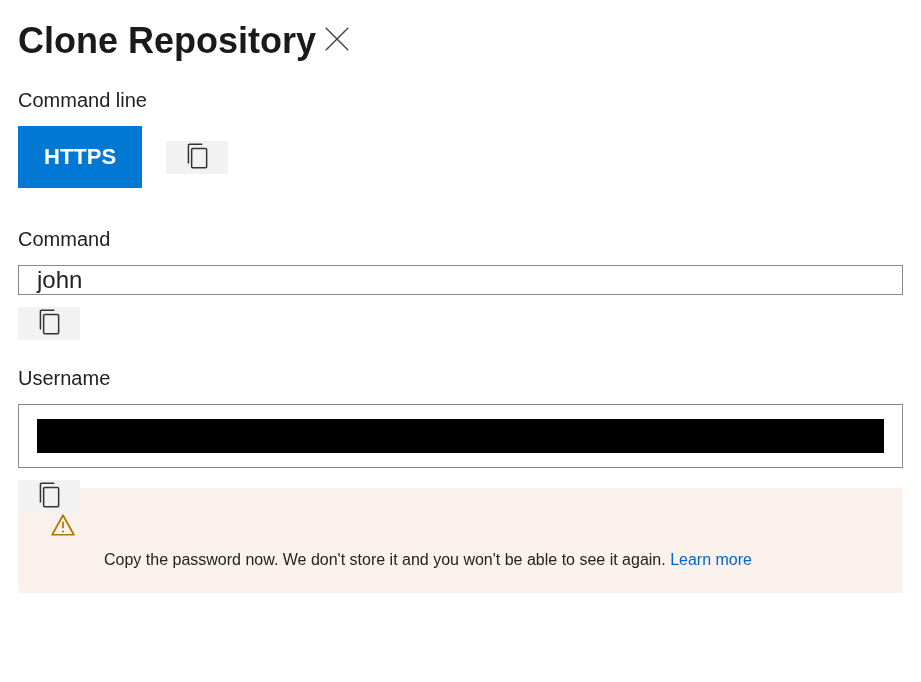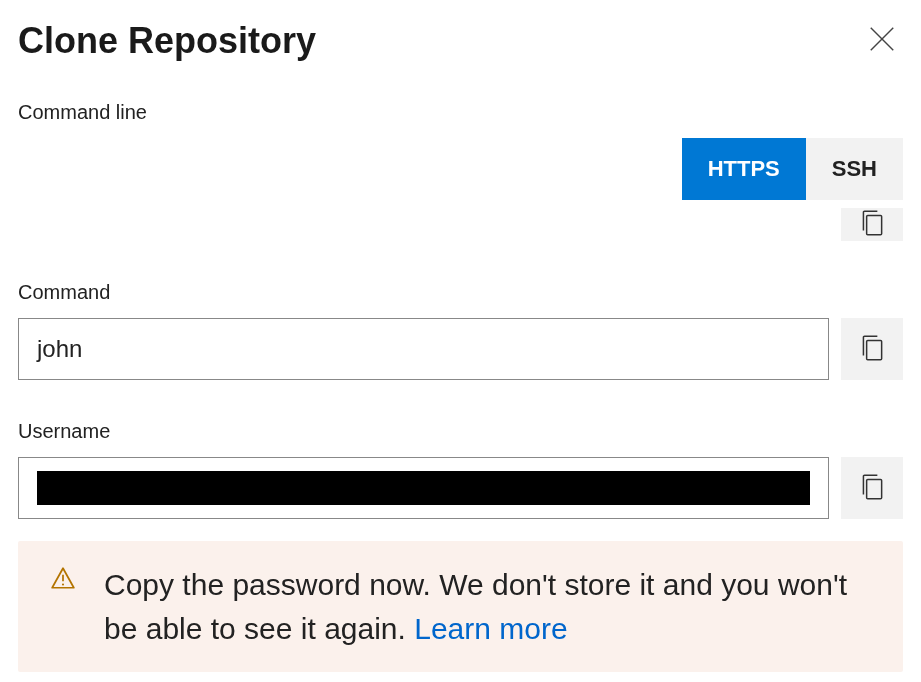--- a/index.html
+++ b/index.html
@@ -10,23 +10,22 @@
     body {
       font-family: "Segoe UI", -apple-system, BlinkMacSystemFont, sans-serif;
       background: #ffffff;
       width: 921px;
       height: 682px;
       padding: 18px;
       color: #222;
     }
     .header {
       display: flex;
-      justify-content: space-between;
-      align-items: center;
-      margin-bottom: 38px;
+      align-items: center;
+      margin-bottom: 26px;
     }
     .dialog-title {
       font-size: 36px;
       font-weight: 600;
       color: #1a1a1a;
     }
     .close-btn {
       background: none;
       border: none;
       cursor: pointer;
@@ -42,24 +41,23 @@
       stroke-width: 1.2;
     }
     .section-label {
       font-size: 20px;
       color: #222;
       font-weight: 400;
       margin-bottom: 14px;
     }
     .cmdline-row {
       display: flex;
-      gap: 8px;
+      gap: 24px;
       margin-bottom: 40px;
-      align-items: flex-end;
-      flex-direction: column;
+      align-items: center;
     }
     .tabs {
       display: flex;
     }
     .tab {
       padding: 18px 26px;
       font-size: 22px;
       font-weight: 600;
       border: none;
       cursor: pointer;
@@ -105,20 +103,21 @@
       stroke: #333;
       stroke-width: 1.4;
       fill: none;
     }
     .field-row {
       display: flex;
       gap: 12px;
       margin-bottom: 40px;
       align-items: stretch;
       height: 62px;
+      flex-direction: column;
     }
     .text-field {
       flex: 1;
       border: 1px solid #888;
       background: #fff;
       padding: 0 18px;
       font-size: 24px;
       color: #222;
       font-family: inherit;
       display: flex;
@@ -147,23 +146,24 @@
     }
     .warning-icon {
       flex-shrink: 0;
       margin-top: 2px;
     }
     .warning-icon svg {
       width: 26px;
       height: 26px;
     }
     .alert-text {
-      font-size: 30px;
+      font-size: 16px;
       line-height: 1.45;
       color: #222;
+      margin-top: 38px;
     }
     .learn-more {
       color: #0066cc;
       text-decoration: none;
       cursor: pointer;
     }
   </style>
 </head>
 <body>
 
@@ -176,21 +176,20 @@
           <line x1="21" y1="3" x2="3" y2="21"></line>
         </svg>
     </span>
   </button>
 </div>
 
 <div class="section-label">Command line</div>
 <div class="cmdline-row">
   <div class="tabs">
     <button class="tab active">HTTPS</button>
-    <button class="tab">SSH</button>
   </div>
   <button class="copy-btn">
     <span>
       <svg viewBox="0 0 24 28">
           <rect x="7" y="7" width="14" height="18" rx="1"></rect>
           <path d="M4 21 V4 a1 1 0 0 1 1-1 h12"></path>
         </svg>
     </span>
   </button>
 </div>

